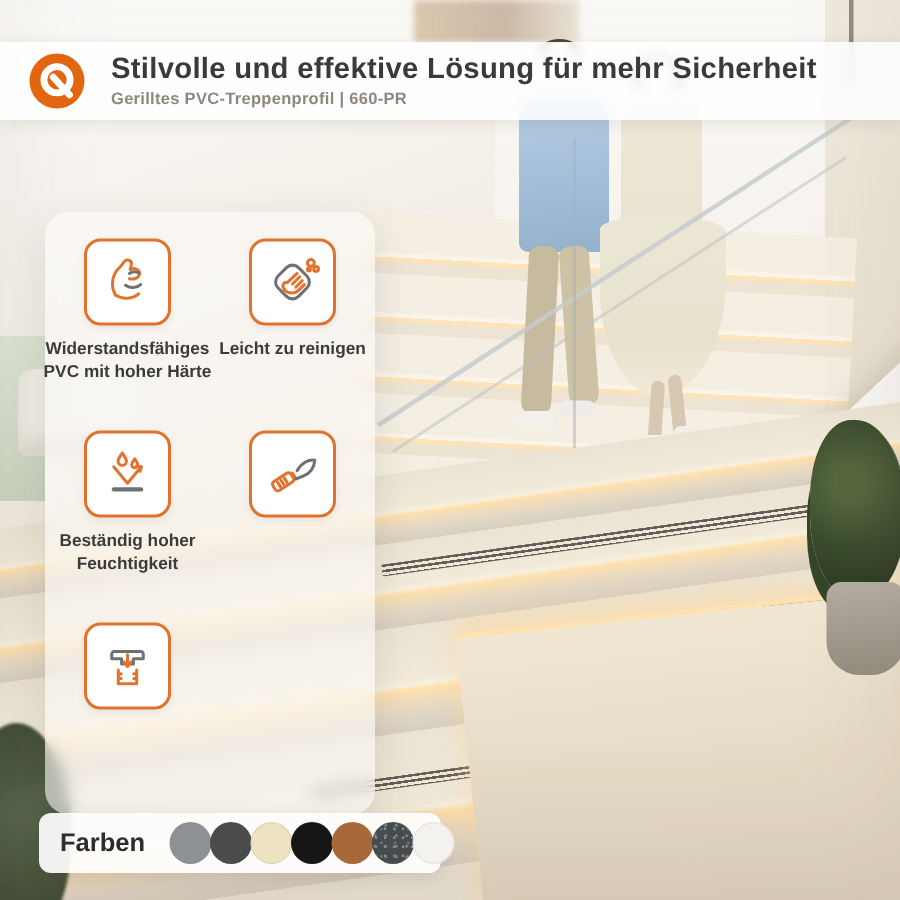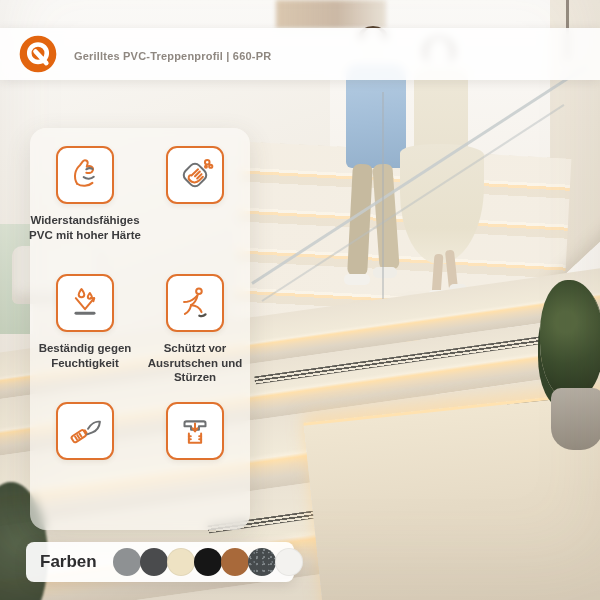--- a/index.html
+++ b/index.html
@@ -74,21 +74,21 @@
     background:linear-gradient(180deg,#b5aea3,#948c80);}
   .corner-leaves{left:-26px;bottom:-32px;width:74px;height:150px;z-index:8;border-radius:50%;opacity:.92;filter:blur(1px);
     background:radial-gradient(circle at 60% 40%,#4a5a40,#2c3a26 72%);}
   .vignette{inset:0;z-index:9;pointer-events:none;box-shadow:inset 0 -40px 70px rgba(120,100,80,.10);}
   
   .header{left:0;top:28px;width:600px;height:52px;z-index:20;display:flex;align-items:center;
     background:rgba(255,255,255,.86);backdrop-filter:blur(4px);box-shadow:0 2px 10px rgba(60,50,40,.10);}
   .logo{width:40px;height:40px;margin:0 16px 0 18px;flex:0 0 auto;}
   .title{font-size:19.5px;font-weight:700;color:#3a3a3c;letter-spacing:.2px;white-space:nowrap;line-height:1.1;}
   .subtitle{font-size:11px;font-weight:600;color:#8e8780;letter-spacing:.2px;margin-top:3px;}
-  .panel{left:30px;top:128px;width:220px;height:402px;z-index:21;border-radius:16px;
+  .panel{left:30px;top:141px;width:220px;height:402px;z-index:21;border-radius:16px;
     background:rgba(252,250,247,.60);backdrop-filter:blur(5px);box-shadow:0 8px 26px rgba(80,70,60,.14);
     display:grid;grid-template-columns:110px 110px;grid-template-rows:1fr 1fr 1fr;padding:10px 0 8px 0;box-sizing:border-box;}
   .feature{display:flex;flex-direction:column;align-items:center;justify-content:flex-start;padding-top:8px;}
   .icon-card{width:58px;height:58px;background:#fff;border:2px solid #e0722e;border-radius:11px;
     display:flex;align-items:center;justify-content:center;box-sizing:border-box;box-shadow:0 2px 5px rgba(120,90,60,.10);}
   .icon-card svg{width:42px;height:42px;}
   .f-label{margin-top:9px;font-size:11.5px;font-weight:700;color:#3b3b3d;text-align:center;line-height:1.28;width:118px;}
   svg .o{stroke:#e2732e;fill:none;stroke-width:2.3;stroke-linecap:round;stroke-linejoin:round;}
   svg .g{stroke:#6e7072;fill:none;stroke-width:2.3;stroke-linecap:round;stroke-linejoin:round;}
   svg .gd{stroke:#55524c;fill:none;stroke-width:2.6;stroke-linecap:round;}
@@ -173,20 +173,21 @@
 
   <header class="abs header">
     <div class="logo">
       <svg viewBox="0 0 48 48">
         <circle cx="24" cy="24" r="22" fill="#e2650f"></circle>
         <circle cx="24" cy="23" r="10.5" fill="none" stroke="#ffffff" stroke-width="5.5"></circle>
         <line x1="21" y1="21" x2="34" y2="35" stroke="#ffffff" stroke-width="5.5" stroke-linecap="round"></line>
       </svg>
     </div>
     <div>
+      <div class="title">Stilvolle und effektive Lösung für mehr Sicherheit</div>
       <div class="subtitle">Gerilltes PVC-Treppenprofil | 660-PR</div>
     </div>
   </header>
 
   <section class="abs panel">
 
     <div class="feature">
       <div class="icon-card">
         <svg viewBox="0 0 48 48">
           <path class="o" d="M15 34 C10.5 27 12.5 17.5 18.5 12.5 L21.5 8.5 C23.5 6 27.5 7.5 27 10.5 L26 14.5 C30 12.5 34 15 33 18.5 C32.2 21.3 28.8 22.3 25.5 21.5"></path>
@@ -204,48 +205,36 @@
           <rect class="g" x="13" y="13" width="22" height="22" rx="6.5" transform="rotate(45 24 24)"></rect>
           <path class="o" d="M18 30 C15.5 27 17 23.5 20 24.5 L27.5 17.5"></path>
           <path class="o" d="M29.5 20 L24 25.5"></path>
           <path class="o" d="M31.5 23 L26.5 28"></path>
           <path class="o" d="M18 30 C21 33.5 26 33 29 30 L33 26"></path>
           <circle class="o" cx="38" cy="9.5" r="2.6"></circle>
           <circle class="o" cx="42" cy="14" r="1.8"></circle>
           <circle class="o" cx="36.5" cy="14.5" r="1.1"></circle>
         </svg>
       </div>
+      <div class="f-label">Leicht zu reinigen</div>
     </div>
 
     <div class="feature">
       <div class="icon-card">
         <svg viewBox="0 0 48 48">
           <rect class="gf" x="12" y="34" width="24" height="3.4" rx="1.7"></rect>
           <path class="o" d="M13.5 18.5 L24 31 L34.5 18.5"></path>
           <path class="o" d="M34.5 18.5 L30.8 18.2 M34.5 18.5 L33.6 22"></path>
           <path class="o" d="M20 8 C21.8 10.8 23.2 12.4 23.2 14.2 A3.2 3.2 0 0 1 16.8 14.2 C16.8 12.4 18.2 10.8 20 8 Z"></path>
           <path class="o" d="M29.5 12.5 C30.8 14.5 31.8 15.6 31.8 16.9 A2.3 2.3 0 0 1 27.2 16.9 C27.2 15.6 28.2 14.5 29.5 12.5 Z"></path>
         </svg>
       </div>
-      <div class="f-label">Beständig gegen Feuchtigkeit</div>
-    </div>
-
-    <div class="feature">
-      <div class="icon-card">
-        <svg viewBox="0 0 48 48">
-          <circle class="o" cx="28.5" cy="10.5" r="3.2"></circle>
-          <path class="o" d="M26.5 15.5 C23 19.5 19.5 22 15 22.5 L11.5 22.8"></path>
-          <path class="o" d="M27 15 C26 20 23.5 24 19.5 26.5"></path>
-          <path class="o" d="M19.5 26.5 C25 26.5 29.5 29.5 31.5 34.5"></path>
-          <path class="o" d="M19.5 26.5 C18.5 31 16 34.5 12.5 36.5"></path>
-          <path class="gd" d="M29 38.5 C31.5 39.5 34 39 36 37"></path>
-        </svg>
-      </div>
-      <div class="f-label">Schützt vor Ausrutschen und Stürzen</div>
-    </div>
+      <div class="f-label">Beständig hoher Feuchtigkeit</div>
+    </div>
+
 
     <div class="feature">
       <div class="icon-card">
         <svg viewBox="0 0 48 48">
           <g transform="rotate(-33 17.5 29.5)">
             <rect class="o" x="8.5" y="25.5" width="16.5" height="8" rx="2.5"></rect>
             <path class="o" d="M13 27.5 v4 M16 27.5 v4 M19 27.5 v4"></path>
             <rect class="of" x="24" y="26.6" width="3.4" height="5.8" rx="1"></rect>
           </g>
           <path class="g" d="M27.5 21.5 C31 15.5 36.5 12.5 41 13.5 C40.5 19 37.5 23.5 32.5 25.5 L26.5 27.8"></path>

